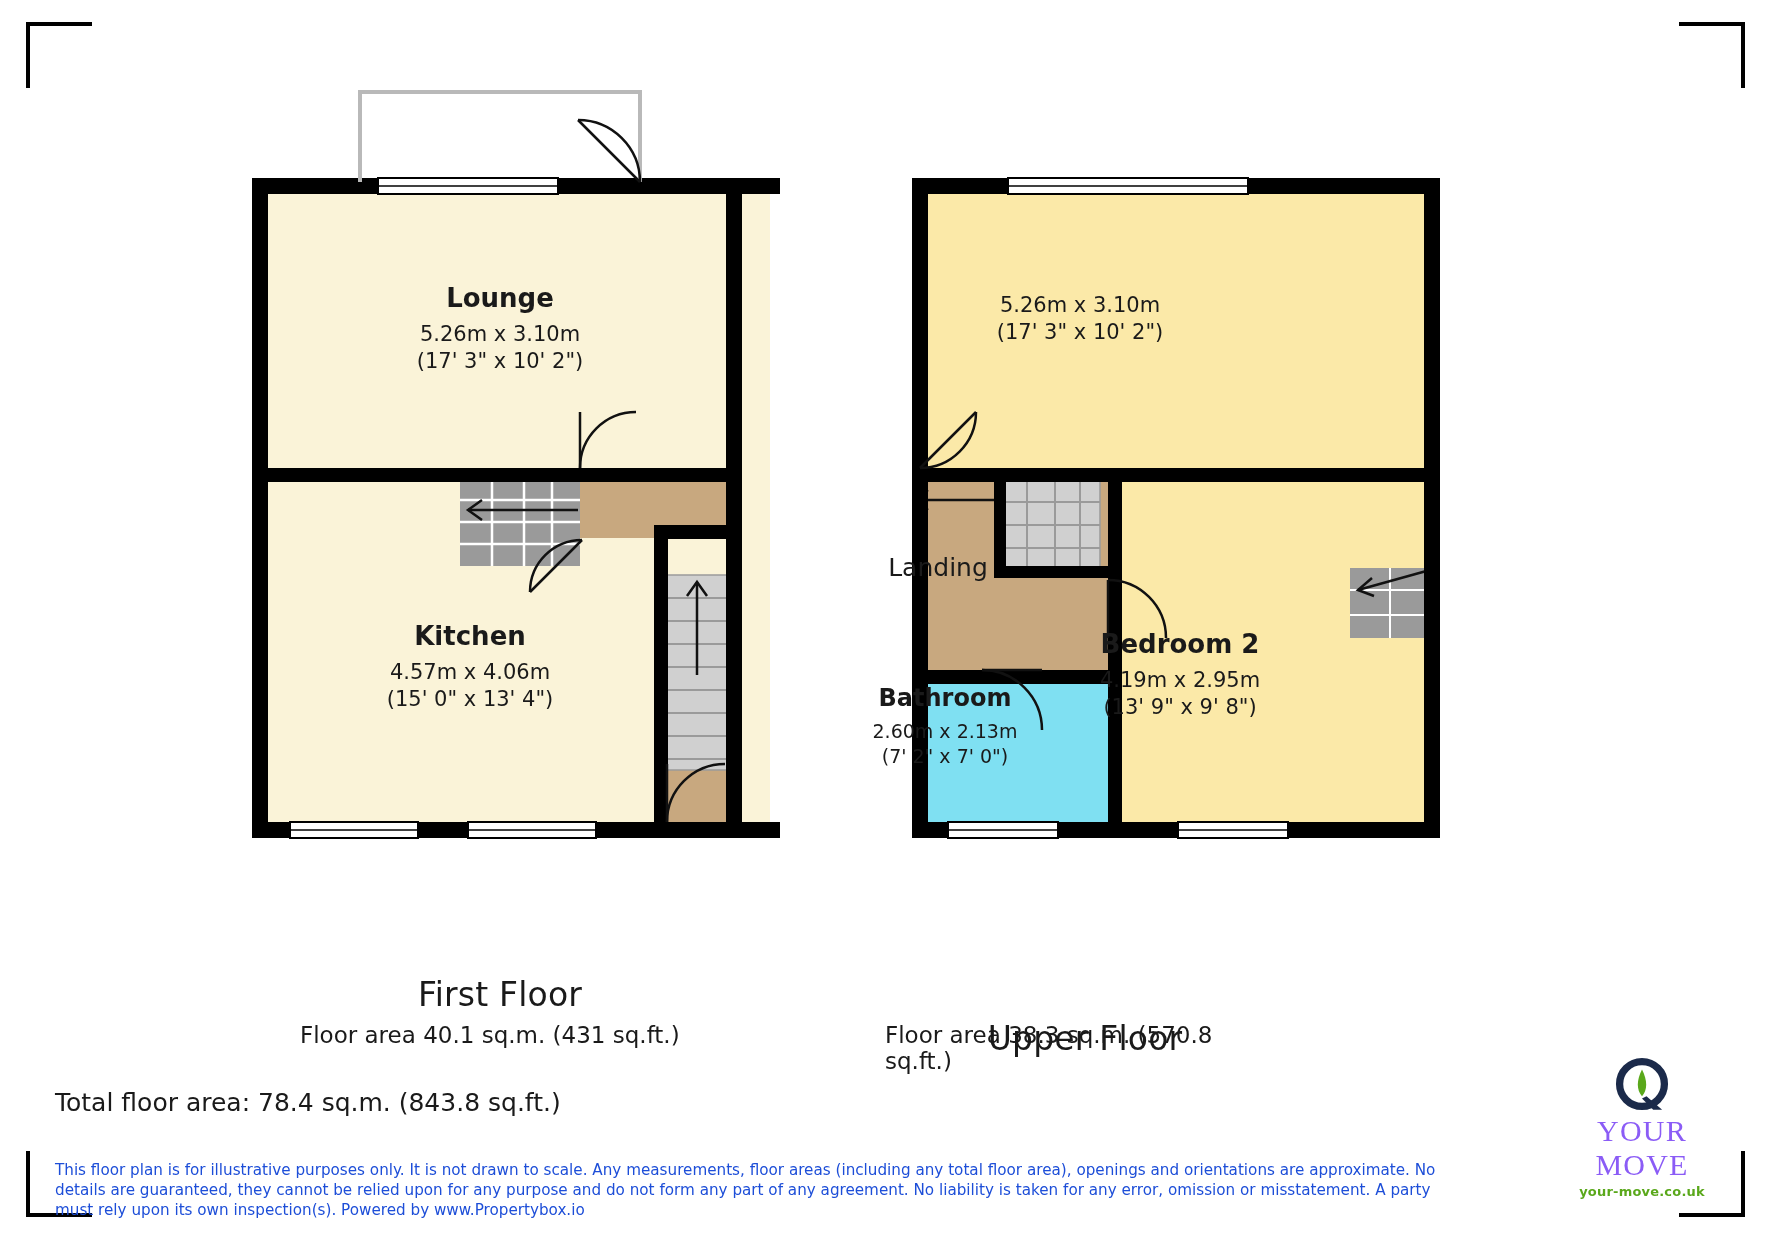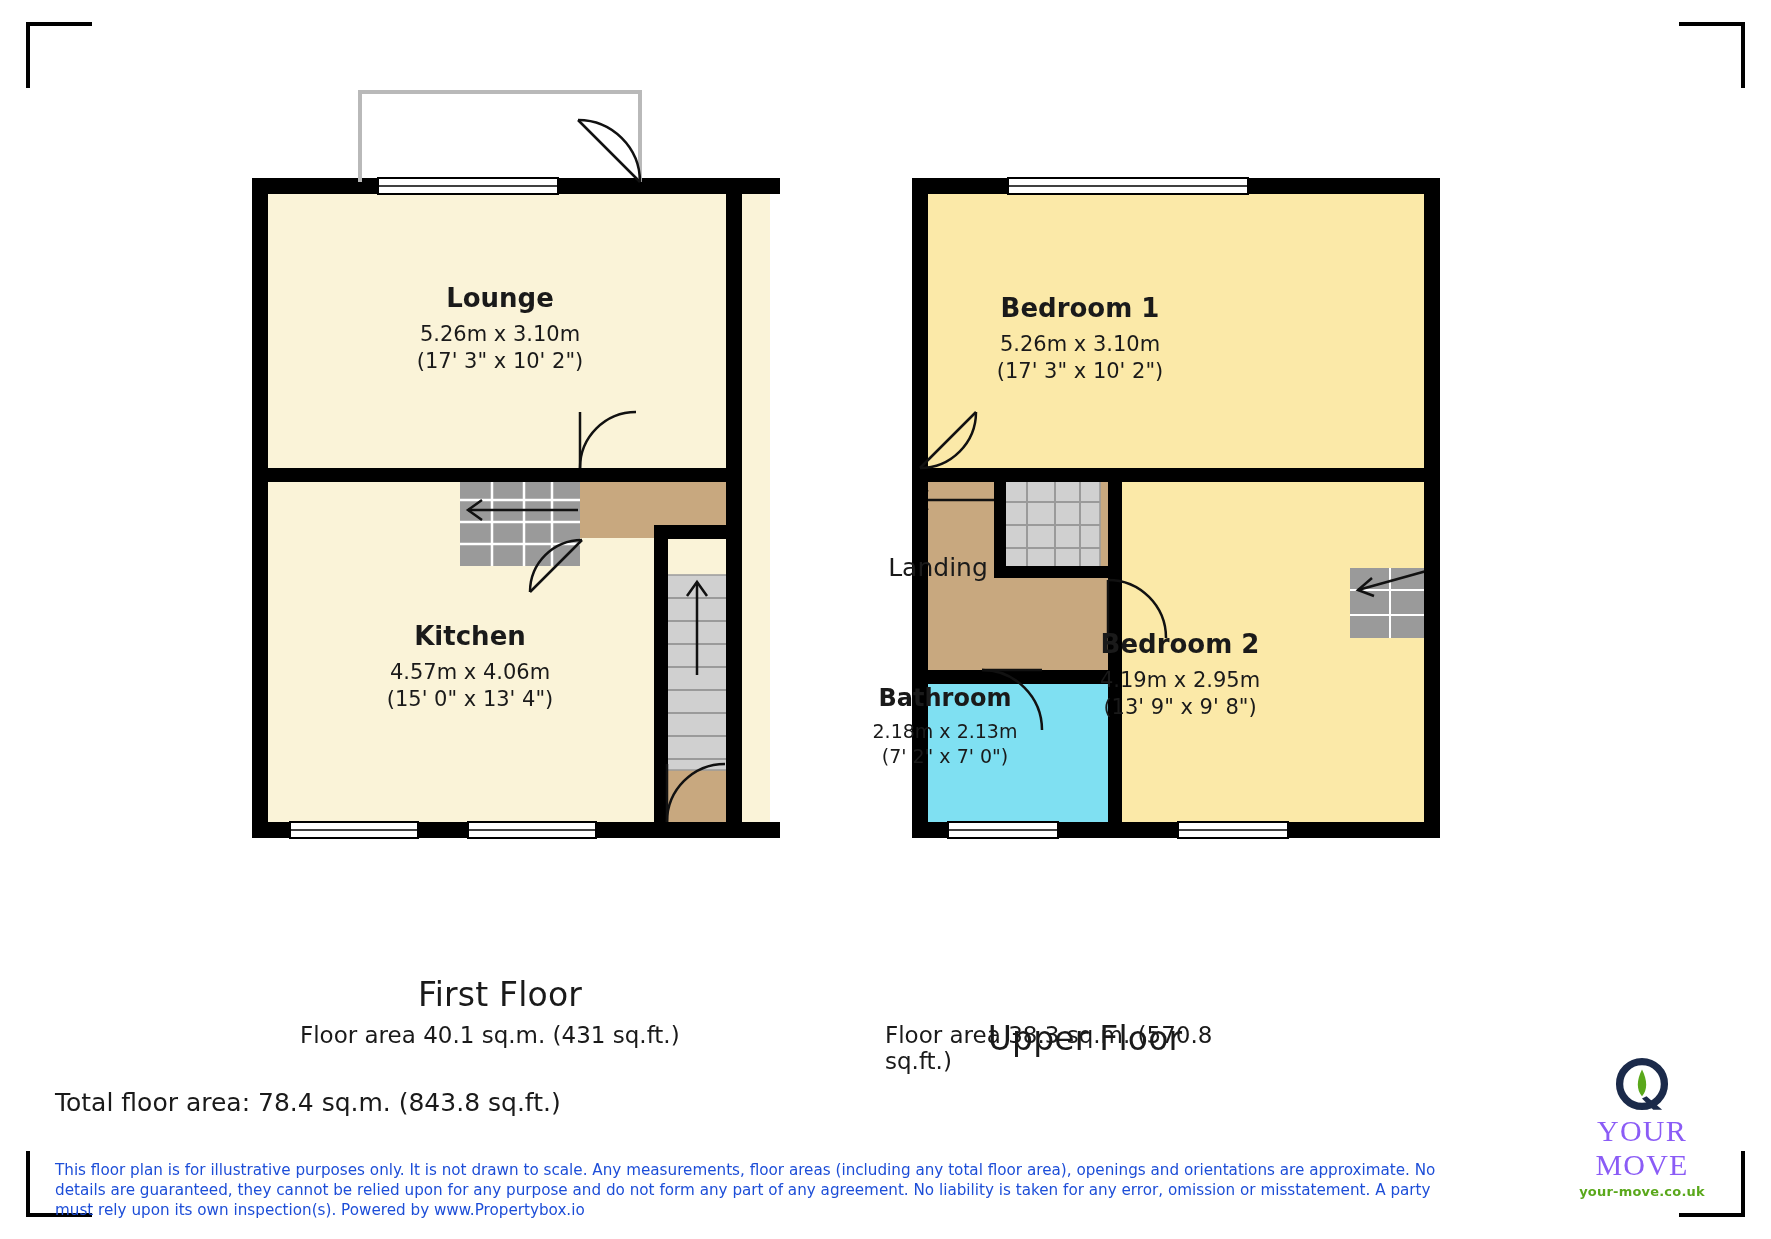--- a/index.html
+++ b/index.html
@@ -285,34 +285,33 @@
 
       <path d="M218 510 A 58 58 0 0 1 276 568"></path>
       <line x1="218" y1="510" x2="218" y2="568"></line>
 
       <path d="M92 600 A 60 60 0 0 1 152 660"></path>
       <line x1="92" y1="600" x2="152" y2="600"></line>
     </g>
   </svg>
 
   <div class="room-label" style="left:930px; top:292px; width:300px;">
-    <span class="rname">Bedroom 1</span>
     <span class="rdim">5.26m x 3.10m</span>
     <span class="rdim">(17' 3" x 10' 2")</span>
   </div>
 
   <div class="room-label" style="left:1030px; top:628px; width:300px;">
     <span class="rname">Bedroom 2</span>
     <span class="rdim">4.19m x 2.95m</span>
     <span class="rdim">(13' 9" x 9' 8")</span>
   </div>
 
   <div class="room-label small" style="left:795px; top:683px; width:300px;">
     <span class="rname">Bathroom</span>
-    <span class="rdim">2.18m x 2.13m</span>
+    <span class="rdim">2.60m x 2.13m</span>
     <span class="rdim">(7' 2" x 7' 0")</span>
   </div>
 
   <div class="room-label landing" style="left:818px; top:552px; width:240px;">
     <span class="rname">Landing</span>
   </div>
 
   <div class="plan-title" style="left:915px; top:975px; width:340px;margin-top:44px;">Upper Floor</div>
   <div class="plan-sub" style="left:885px; top:1022px; width:400px;">Floor area 38.3 sq.m. (570.8 sq.ft.)</div>
 

